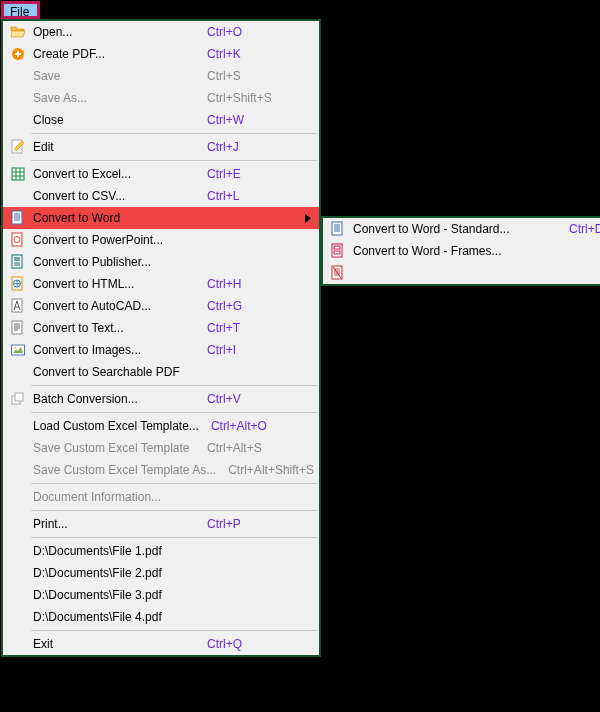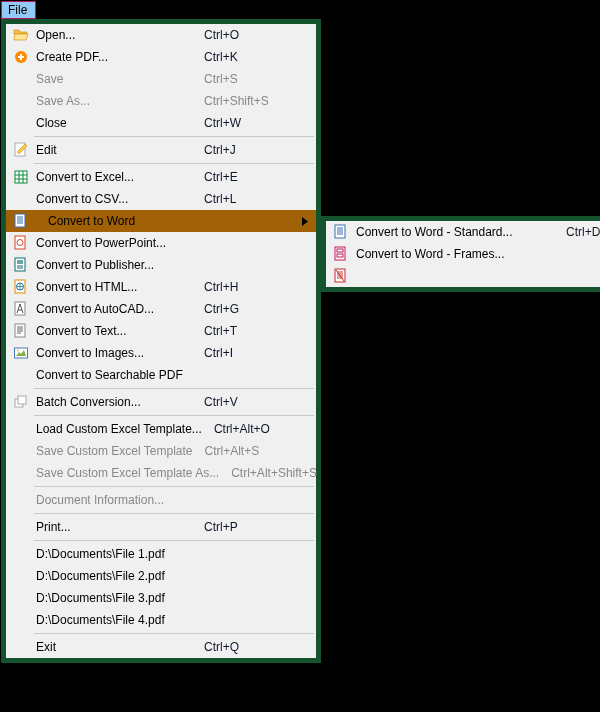--- a/index.html
+++ b/index.html
@@ -18,64 +18,63 @@
     left: 1px;
     top: 1px;
     height: 18px;
     display: flex;
     align-items: stretch;
   }
   .menubar .menuitem {
     background: #91c9f7;
     color: #000;
     padding: 1px 8px 1px 6px;
-    border: 1px solid #be185d;
+    border: 3px solid #be185d;
     font-size: 12px;
     line-height: 15px;
   }
   .menu {
     position: absolute;
     background: #f0f0f0;
-    border: 5px solid #14532d;
+    border: 2px solid #14532d;
     box-sizing: border-box;
   }
   .main-menu {
     left: 1px;
     top: 19px;
     width: 320px;
   }
   .menu .row {
     display: flex;
     align-items: center;
     height: 22px;
     padding: 0 4px;
     position: relative;
   }
   .menu .row.highlight {
-    background: #a16207;
-    gap: 12px;
+    background: #ef4444;
   }
   .iconcell {
     width: 22px;
     min-width: 22px;
     display: flex;
     align-items: center;
     justify-content: center;
   }
   .labelcell {
     flex: 1;
     white-space: nowrap;
     padding-left: 4px;
     color: #000;
   }
   .shortcutcell {
     white-space: nowrap;
     padding-left: 12px;
     padding-right: 8px;
-    color: #0f172a;
+    color: #6d28d9;
     text-align: left;
     width: 90px;
   }
   .arrowcell {
     width: 10px;
     min-width: 10px;
     text-align: center;
     color: #000;
   }
   .row.disabled .labelcell,

